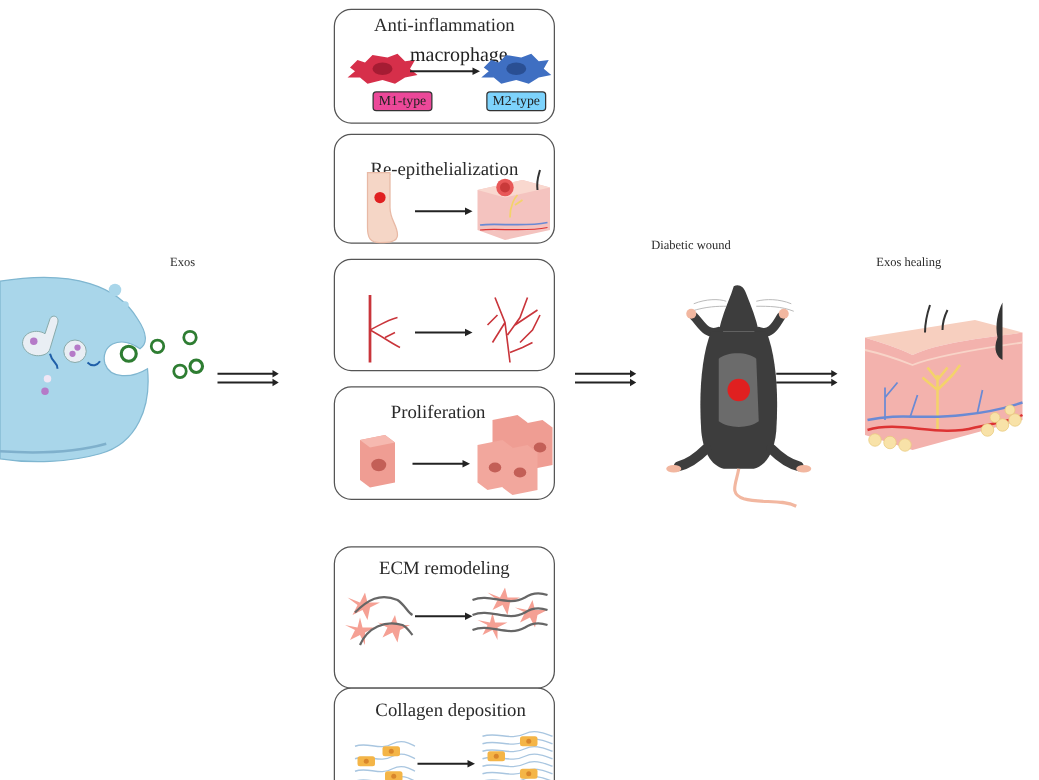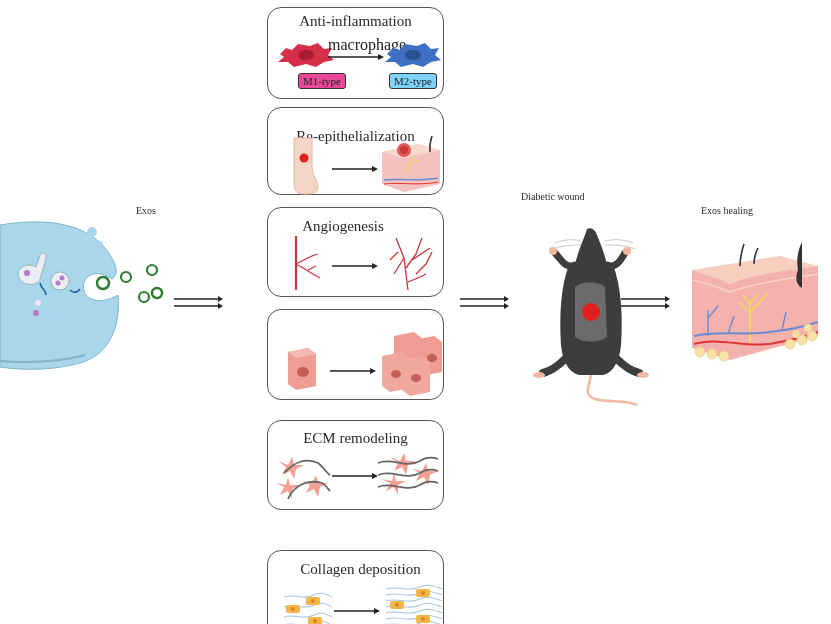--- a/index.html
+++ b/index.html
@@ -83,56 +83,56 @@
     <circle cx="26" cy="16" r="7" fill="#e85858"></circle>
     <circle cx="26" cy="16" r="4" fill="#c93a3a"></circle>
     <path d="M52,18 C51,10 53,6 54,2" stroke="#333" stroke-width="1.6" fill="none"></path>
     <path d="M30,40 C30,30 34,24 36,22 M34,30 L40,26" stroke="#f3d36a" stroke-width="1.4" fill="none"></path>
     <path d="M6,46 C20,44 40,48 60,44" stroke="#6a8ad4" stroke-width="1.4" fill="none"></path>
     <path d="M6,50 C20,48 40,52 60,48" stroke="#d33" stroke-width="1" fill="none"></path>
   </svg>
 </div>
 
 <div class="box" style="top:207px;height:90px;">
-  <div class="box-title" style="top:10px;left:-25px;">Angiogenesis</div>
   <svg width="40" height="60" style="left:22px;top:26px" viewBox="0 0 40 60">
     <line x1="6" y1="2" x2="6" y2="56" stroke="#c9353b" stroke-width="2.2"></line>
     <path d="M6,30 C14,26 20,22 28,20 M6,30 C14,34 22,40 30,44 M18,36 L26,32" stroke="#c9353b" stroke-width="1.2" fill="none"></path>
   </svg>
   <svg width="50" height="8" style="left:62px;top:54px" viewBox="0 0 50 8">
     <line x1="2" y1="4" x2="44" y2="4" stroke="#222" stroke-width="1.5"></line>
     <path d="M42,1 L48,4 L42,7 Z" fill="#222"></path>
   </svg>
   <svg width="50" height="60" style="left:118px;top:26px" viewBox="0 0 50 60">
     <path d="M10,4 L18,24 L22,56 M18,24 L8,40 M20,34 L30,20 L36,4 M26,26 L44,14 M30,40 L40,30 L46,18 M22,48 L32,44 L40,40 M12,18 L4,26" stroke="#c9353b" stroke-width="1.3" fill="none"></path>
   </svg>
 </div>
 
 <div class="box" style="top:309px;height:91px;">
+  <div class="box-title" style="top:12px;left:-10px;">Proliferation</div>
   <svg width="36" height="50" style="left:16px;top:32px" viewBox="0 0 36 50">
     <path d="M4,10 L24,6 L32,12 L32,44 L12,48 L4,42 Z" fill="#ef9d93"></path>
     <path d="M4,10 L24,6 L32,12 L12,16 Z" fill="#f6b9b0"></path>
     <ellipse cx="19" cy="30" rx="6" ry="5" fill="#c35f57"></ellipse>
   </svg>
   <svg width="50" height="8" style="left:60px;top:57px" viewBox="0 0 50 8">
     <line x1="2" y1="4" x2="44" y2="4" stroke="#222" stroke-width="1.5"></line>
     <path d="M42,1 L48,4 L42,7 Z" fill="#222"></path>
   </svg>
   <svg width="66" height="70" style="left:110px;top:18px" viewBox="0 0 66 70">
     <path d="M16,8 L36,4 L44,10 L44,40 L24,44 L16,38 Z" fill="#ef9d93"></path>
     <path d="M36,12 L56,8 L64,14 L64,44 L44,48 L36,42 Z" fill="#ef9d93"></path>
     <path d="M4,28 L24,24 L32,30 L32,60 L12,64 L4,58 Z" fill="#f2a79d"></path>
     <path d="M24,32 L44,28 L52,34 L52,64 L32,68 L24,62 Z" fill="#f2a79d"></path>
     <ellipse cx="54" cy="30" rx="5" ry="4" fill="#c35f57"></ellipse>
     <ellipse cx="18" cy="46" rx="5" ry="4" fill="#c35f57"></ellipse>
     <ellipse cx="38" cy="50" rx="5" ry="4" fill="#c35f57"></ellipse>
   </svg>
 </div>
 
-<div class="box" style="top:420px;height:90px;">
+<div class="box" style="top:437px;height:114px;">
   <div class="box-title" style="top:9px;">ECM remodeling</div>
   <svg width="56" height="50" style="left:6px;top:32px" viewBox="0 0 56 50">
     <path d="M4,8 L12,14 L8,22 L16,18 L20,26 L22,16 L30,12 L20,12 L18,4 L14,12 Z" fill="#f5a094"></path>
     <path d="M28,28 L36,32 L32,40 L40,36 L44,44 L46,34 L54,30 L44,30 L42,22 L38,30 Z" fill="#f5a094"></path>
     <path d="M2,30 L10,34 L6,42 L14,38 L18,46 L18,36 L26,32 L16,32 L14,24 L12,32 Z" fill="#f5a094"></path>
     <path d="M10,20 C20,10 30,4 44,10 C50,14 52,20 56,22" stroke="#666" stroke-width="1.8" fill="none"></path>
     <path d="M14,46 C20,32 34,26 48,30 C52,32 54,36 56,38" stroke="#666" stroke-width="1.8" fill="none"></path>
   </svg>
   <svg width="50" height="8" style="left:62px;top:51px" viewBox="0 0 50 8">
     <line x1="2" y1="4" x2="44" y2="4" stroke="#222" stroke-width="1.5"></line>

